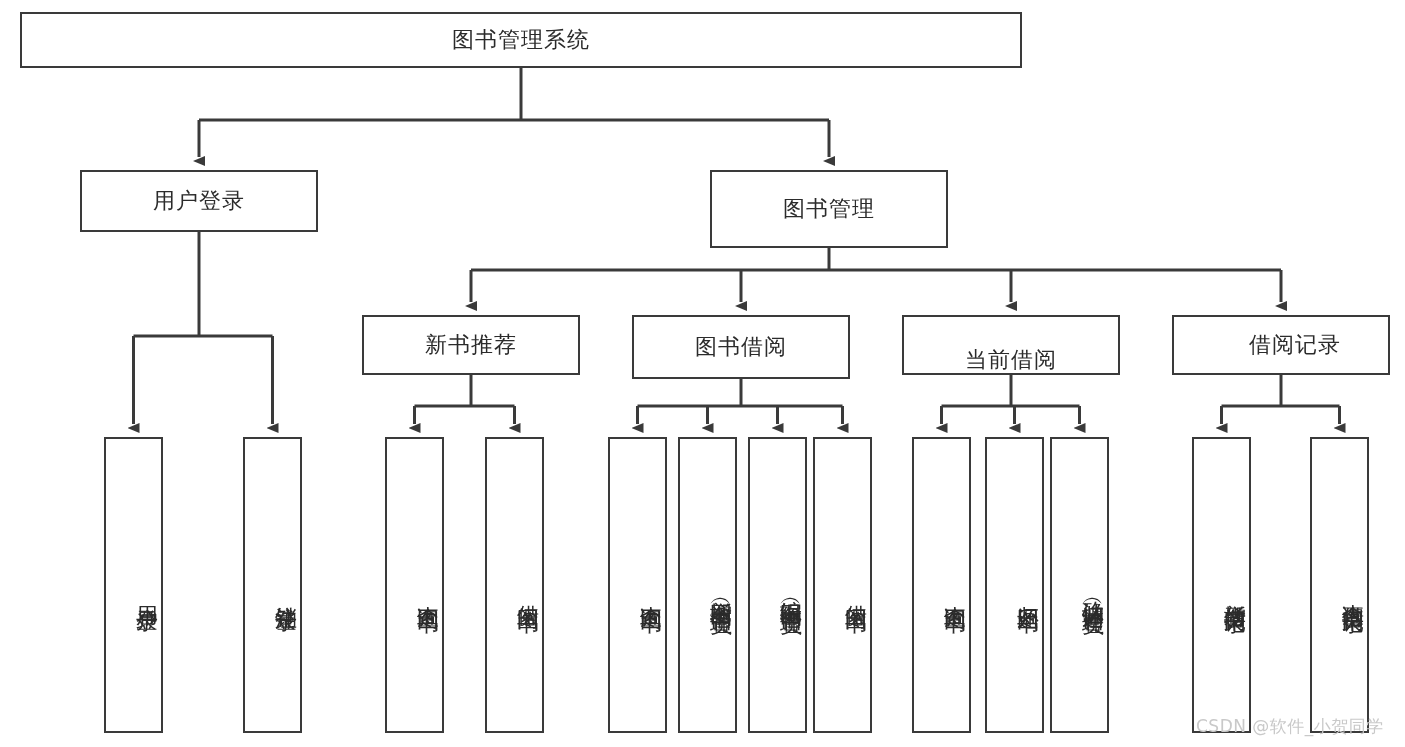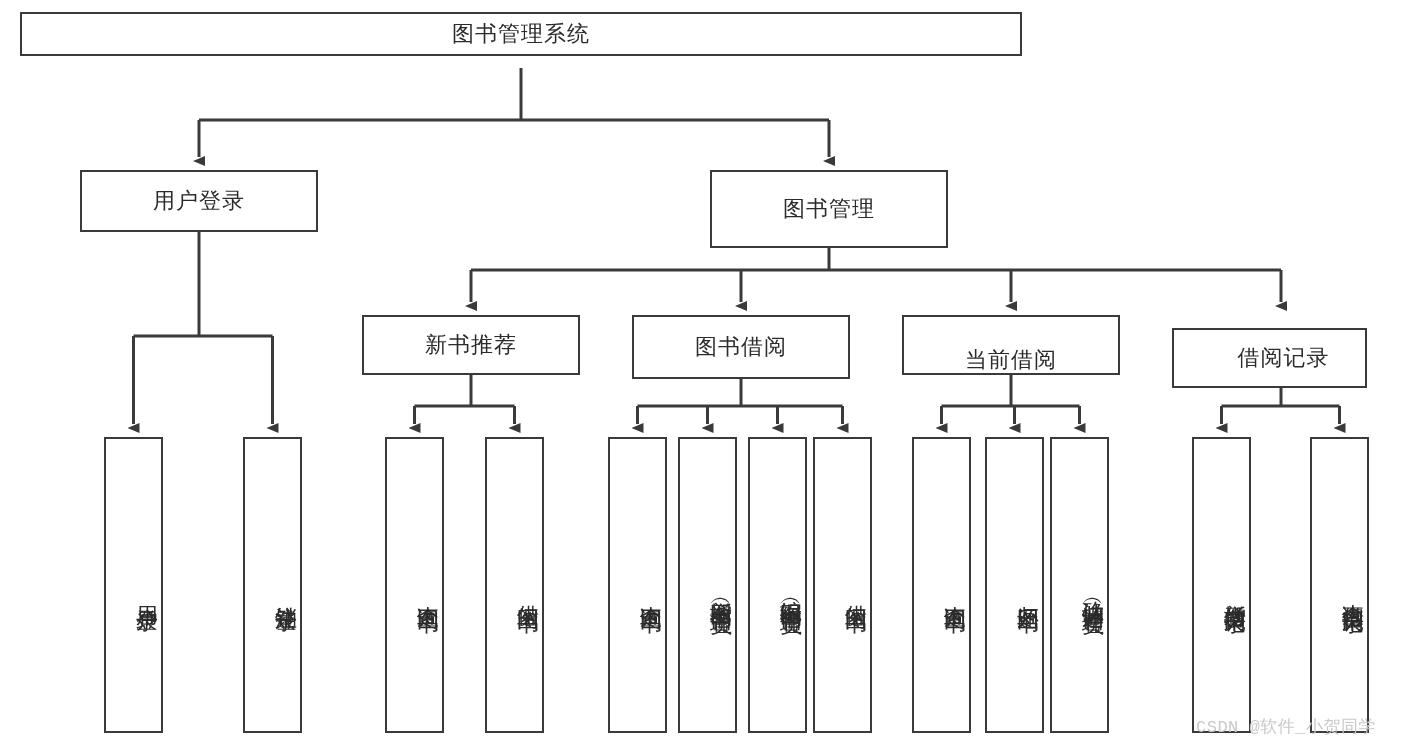--- a/index.html
+++ b/index.html
@@ -102,21 +102,21 @@
         <path d="M941.5,406 L941.5,424" marker-end="url(#arrow)"></path>
         <path d="M1014.5,406 L1014.5,424" marker-end="url(#arrow)"></path>
         <path d="M1079.5,406 L1079.5,424" marker-end="url(#arrow)"></path>
         <path d="M1281,375 L1281,406"></path>
         <path d="M1221.5,406 L1339.5,406"></path>
         <path d="M1221.5,406 L1221.5,424" marker-end="url(#arrow)"></path>
         <path d="M1339.5,406 L1339.5,424" marker-end="url(#arrow)"></path>
       </g>
   </svg>
 
-  <div class="node horiz" id="node-root" style="left: 20px; top: 12px; width: 1002px; height: 44px;">
+  <div class="node horiz" id="node-root" style="left: 20px; top: 12px; width: 1002px; height: 56px;">
     <span>图书管理系统</span>
   </div>
 
   <div id="level2-layer">
       <div class="node horiz" id="node-user-login" style="left: 80px; top: 170px; width: 238px; height: 62px;">
         <span>用户登录</span>
       </div>
       <div class="node horiz" id="node-book-manage" style="left: 710px; top: 170px; width: 238px; height: 78px;">
         <span>图书管理</span>
       </div>
@@ -125,21 +125,21 @@
   <div id="level3-layer">
       <div class="node horiz" id="node-new-book-recommend" style="left: 362px; top: 315px; width: 218px; height: 60px; justify-content: center;">
         <span>新书推荐</span>
       </div>
       <div class="node horiz" id="node-book-borrow" style="left: 632px; top: 315px; width: 218px; height: 64px;">
         <span>图书借阅</span>
       </div>
       <div class="node horiz" id="node-current-borrow" style="left: 902px; top: 315px; width: 218px; height: 60px; align-items: flex-end;">
         <span>当前借阅</span>
       </div>
-      <div class="node horiz" id="node-borrow-record" style="left: 1172px; top: 328px; width: 195px; height: 60px; padding-left: 28px;">
+      <div class="node horiz" id="node-borrow-record" style="left: 1172px; top: 315px; width: 218px; height: 60px; padding-left: 28px;">
         <span>借阅记录</span>
       </div>
     </div>
 
   <div id="leaf-layer">
       <div class="node vert" id="node-leaf-user-login" style="left: 104px; top: 437px; width: 59px; height: 296px;">
         <span>用户登录</span>
       </div>
       <div class="node vert" id="node-leaf-user-logout" style="left: 243px; top: 437px; width: 59px; height: 296px;">
         <span>注销登录</span>
@@ -172,14 +172,14 @@
         <span>确认归还（管理员）</span>
       </div>
       <div class="node vert" id="node-leaf-add-record" style="left: 1192px; top: 437px; width: 59px; height: 296px;">
         <span>新增借阅记录</span>
       </div>
       <div class="node vert" id="node-leaf-query-record" style="left: 1310px; top: 437px; width: 59px; height: 296px;">
         <span>查询借阅记录</span>
       </div>
     </div>
 
-  <div class="watermark" id="watermark" style="left: 1196px; top: 715px; font-family: Liberation Mono, monospace;">CSDN @软件_小贺同学</div>
+  <div class="watermark" id="watermark" style="left: 1196px; top: 715px;">CSDN @软件_小贺同学</div>
 </div>
 
 </body></html>

